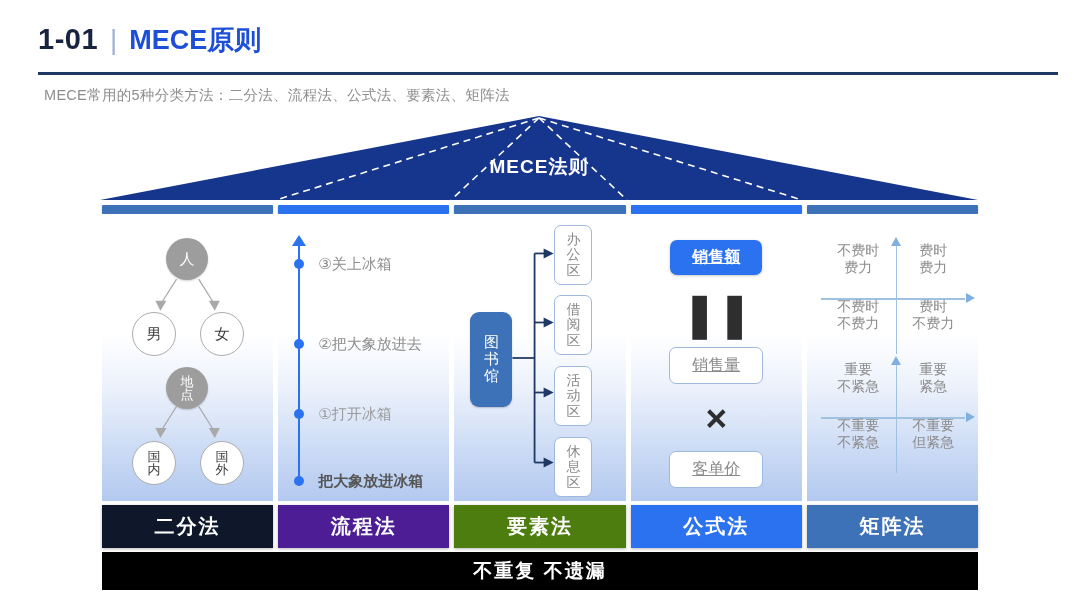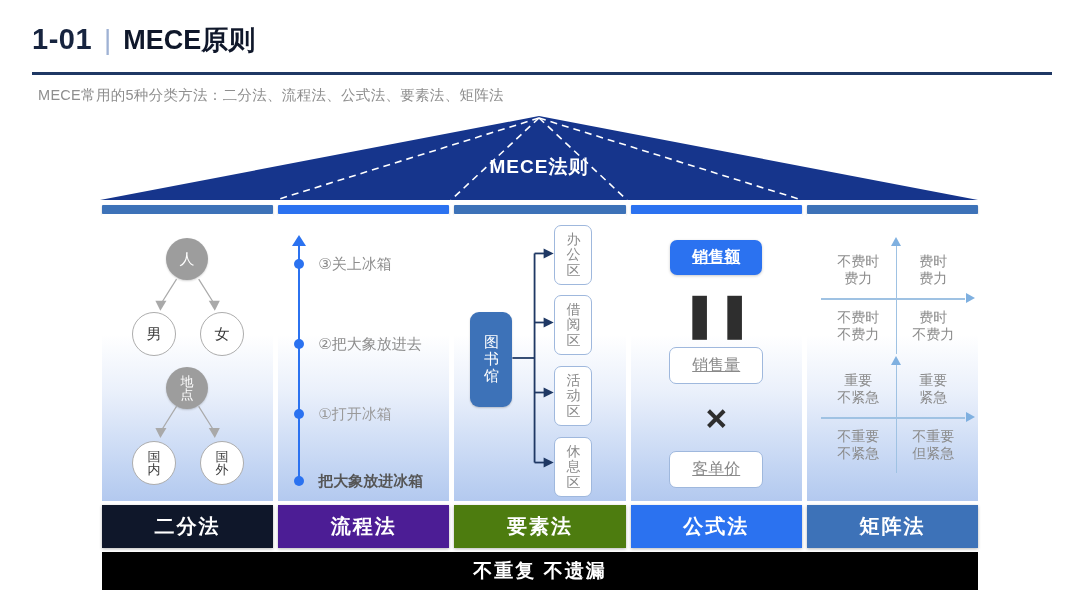--- a/index.html
+++ b/index.html
@@ -12,21 +12,21 @@
     height: 608px;
     overflow: hidden;
     font-family: "Liberation Sans", "DejaVu Sans", sans-serif;
     color: #333;
     position: relative;
   }
 
   
   .header {
     position: absolute;
-    left: 2px; top: 0;
+    left: 8px; top: 0;
     width: 1057px;
     height: 110px;
   }
   .title-row {
     position: absolute;
     left: 30px;
     top: 22px;
     display: flex;
     align-items: baseline;
     white-space: nowrap;
@@ -39,21 +39,21 @@
   }
   .title-sep {
     font-size: 28px;
     color: #9fb2d4;
     margin: 0 12px;
     font-weight: 300;
   }
   .title-main {
     font-size: 27px;
     font-weight: bold;
-    color: #0f172a;
+    color: #1d4ed8;
     letter-spacing: 0px;
   }
   .title-sub {
     font-size: 26px;
     font-weight: bold;
     color: #7f9fd4;
   }
   .title-rule {
     position: absolute;
     left: 30px;
@@ -271,21 +271,20 @@
     position: absolute;
     left: 14px;
     width: 150px;
     height: 112px;
   }
   .mx-q {
     position: absolute;
     width: 50%;
     height: 50%;
     display: flex;
-    align-items: center;
     justify-content: center;
     text-align: center;
     font-size: 14px;
     color: #8b8b8b;
     line-height: 1.2;
   }
   .mx-q.tl { left: 0; top: 0; }
   .mx-q.tr { left: 50%; top: 0; }
   .mx-q.bl { left: 0; top: 50%; }
   .mx-q.br { left: 50%; top: 50%; }

